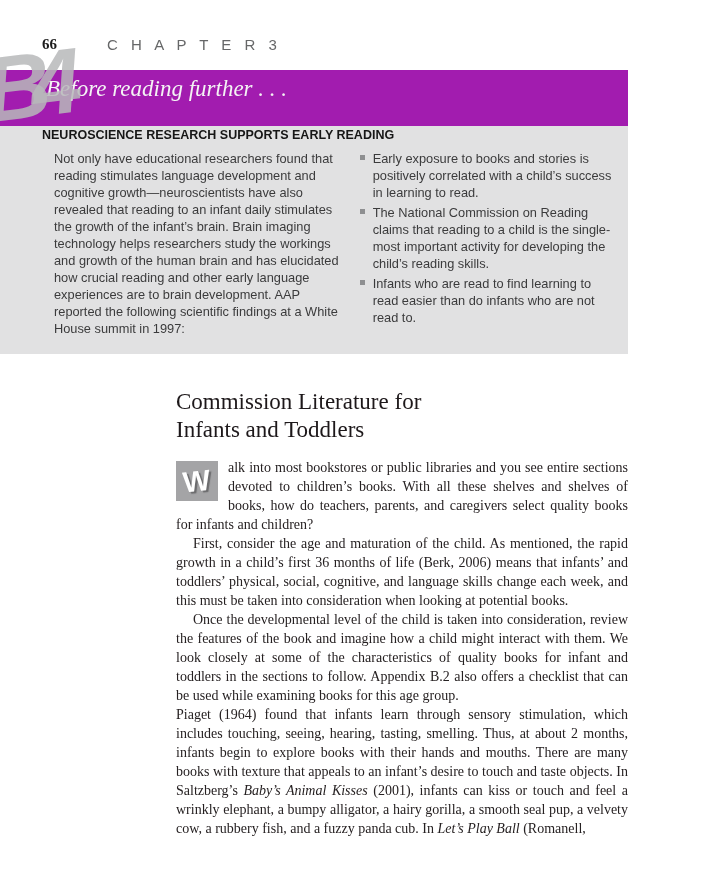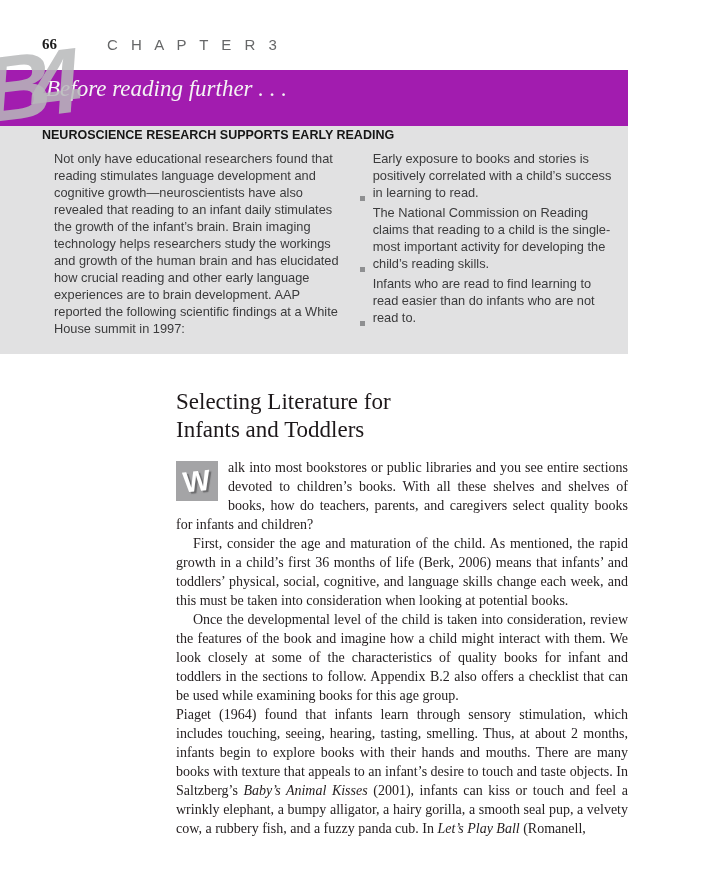--- a/index.html
+++ b/index.html
@@ -82,21 +82,21 @@
   .box-col-left  { width: 292px; }
   .box-col-right { width: 262px; }
   .box-text {
     font-size: 12.8px;
     line-height: 17px;
     color: #3b3b3c;
     margin: 0;
   }
   .bullet-item {
     display: flex;
-    align-items: flex-end;
+    align-items: flex-start;
     margin-bottom: 3px;
   }
   .bullet-item.left-indent { margin-left: 16px; margin-top: 9px; }
   .bullet-sq {
     flex: 0 0 5px;
     width: 5px; height: 5px;
     background: #8e8f91;
     margin: 5px 8px 0 0;
   }
   .cont-text { margin-left: 13px; margin-bottom: 3px; }
@@ -182,21 +182,21 @@
         </div>
         <div class="bullet-item">
           <span class="bullet-sq"></span>
           <span class="box-text">Infants who are read to find learning to read easier than do infants who are not read to.</span>
         </div>
       </div>
     </div>
   </div>
 
   <div class="main">
-    <h1><span>Selecting Literature for</span><br>
+    <h1><span>Commission Literature for</span><br>
     <span>Infants and Toddlers</span></h1>
 
     <p class="para">
       <span class="dropcap-box">
           <span class="dropcap-w">W</span>
         </span><span>alk into most bookstores or public libraries and you see entire sections devoted to children’s books. With all these shelves and shelves of books, how do teachers, parents, and caregivers select quality books for infants and children?</span>
     </p>
 
     <p class="para indent">First, consider the age and maturation of the child. As mentioned, the rapid growth in a child’s first 36 months of life (Berk, 2006) means that infants’ and toddlers’ physical, social, cognitive, and language skills change each week, and this must be taken into consideration when looking at potential books.</p>
     <p class="para indent">Once the developmental level of the child is taken into consideration, review the features of the book and imagine how a child might interact with them. We look closely at some of the characteristics of quality books for infant and toddlers in the sections to follow. Appendix B.2 also offers a checklist that can be used while examining books for this age group.</p>

